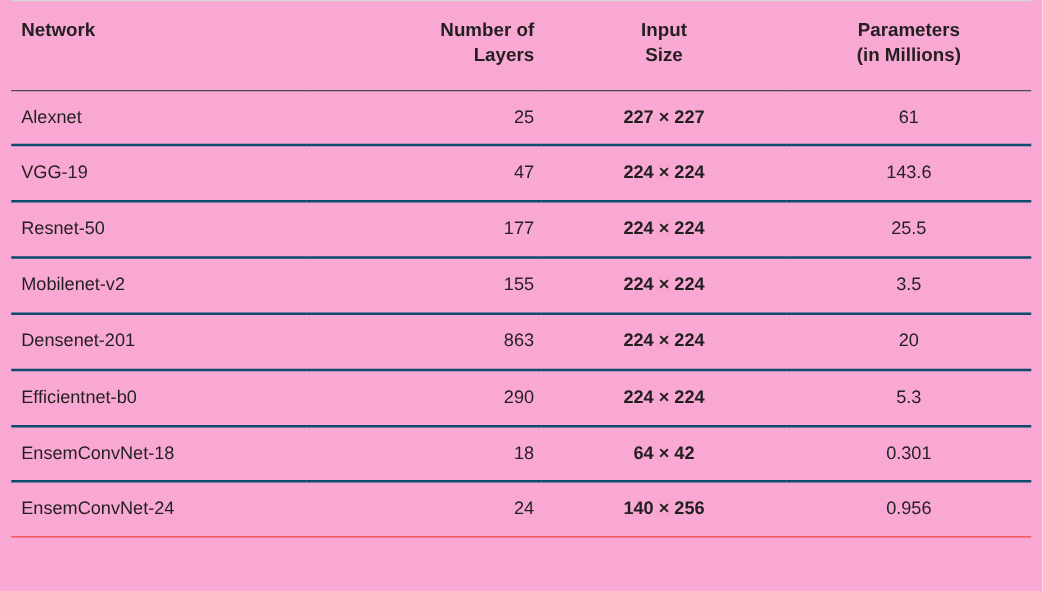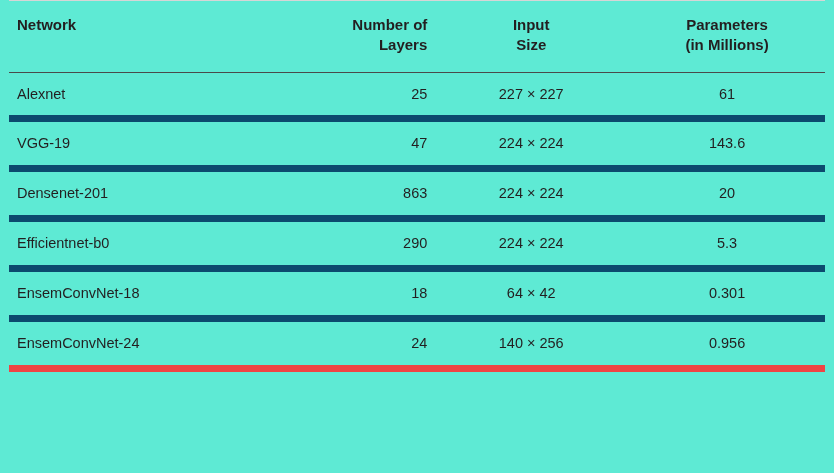--- a/index.html
+++ b/index.html
@@ -11,21 +11,21 @@
     width: 834px;
     height: 473px;
     font-family: "Liberation Sans", sans-serif;
     color: #231f20;
     overflow: hidden;
   }
   .page {
     position: relative;
     width: 834px;
     height: 473px;
-    background: #5eead4;
+    background: #f9a8d4;
     box-sizing: border-box;
   }
   table.data-table {
     width: 816px;
     margin: 0 9px;
     border-collapse: collapse;
     table-layout: fixed;
   }
   table.data-table thead th {
     font-size: 15px;
@@ -36,29 +36,29 @@
     line-height: 1.35;
   }
   table.data-table thead tr {
     border-top: 1px solid #d6d6d6;
     border-bottom: 1px solid #4a4a4a;
   }
   table.data-table tbody td {
     font-size: 14.5px;
     color: #231f20;
     padding: 12px 6px;
-    border-bottom: 7px solid #0c4a6e;
+    border-bottom: 2px solid #0c4a6e;
     line-height: 1.3;
   }
   table.data-table tbody tr:last-child td {
-    border-bottom: 7px solid #ef4444;
+    border-bottom: 1px solid #ef4444;
   }
   .col-network   { width: 29%; text-align: left; padding-left: 8px !important; }
   .col-layers    { width: 23%; text-align: right; }
-  .col-input     { width: 24%; text-align: center; }
+  .col-input     { width: 24%; text-align: center; font-weight: bold; }
   .col-params    { width: 24%; text-align: center; }
   th.col-network { text-align: left; }
   .hdr-line { display: block; }
   .input-size { white-space: nowrap; }
 </style>
 </head>
 <body>
 
 <div class="page">
   <table class="data-table">
@@ -88,20 +88,32 @@
         <td class="col-input input-size">227 × 227</td>
         <td class="col-params">61</td>
       </tr>
       <tr>
         <td class="col-network">VGG-19</td>
         <td class="col-layers">47</td>
         <td class="col-input input-size">224 × 224</td>
         <td class="col-params">143.6</td>
       </tr>
       <tr>
+        <td class="col-network">Resnet-50</td>
+        <td class="col-layers">177</td>
+        <td class="col-input input-size">224 × 224</td>
+        <td class="col-params">25.5</td>
+      </tr>
+      <tr>
+        <td class="col-network">Mobilenet-v2</td>
+        <td class="col-layers">155</td>
+        <td class="col-input input-size">224 × 224</td>
+        <td class="col-params">3.5</td>
+      </tr>
+      <tr>
         <td class="col-network">Densenet-201</td>
         <td class="col-layers">863</td>
         <td class="col-input input-size">224 × 224</td>
         <td class="col-params">20</td>
       </tr>
       <tr>
         <td class="col-network">Efficientnet-b0</td>
         <td class="col-layers">290</td>
         <td class="col-input input-size">224 × 224</td>
         <td class="col-params">5.3</td>

